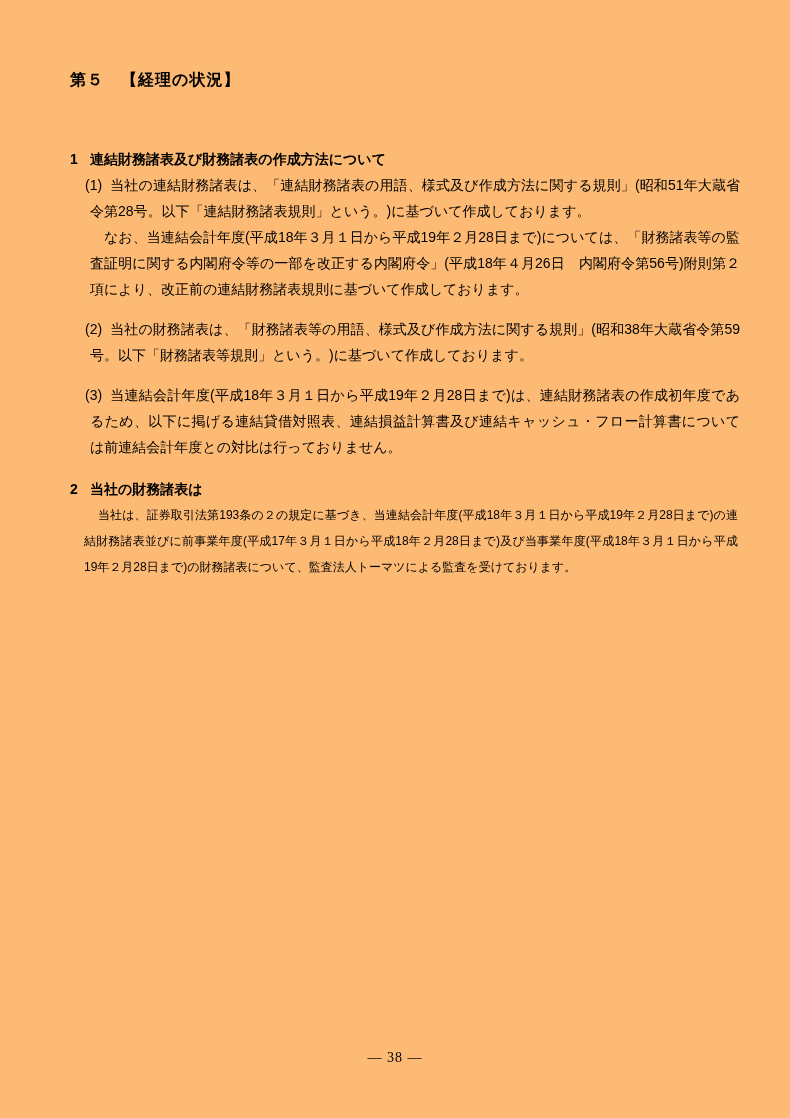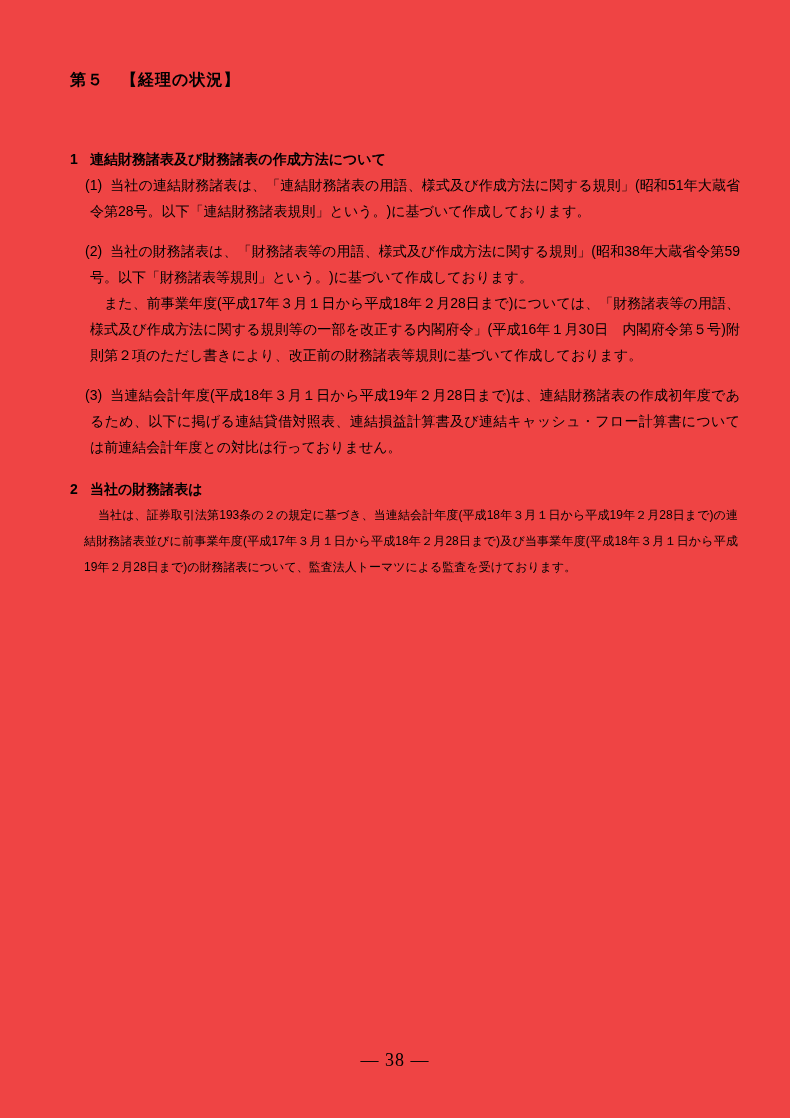--- a/index.html
+++ b/index.html
@@ -6,21 +6,21 @@
   html, body { background: #ffffff; }
   body {
     width: 790px; height: 1118px;
     font-family: "Liberation Sans", sans-serif;
     color: #000000;
     position: relative;
   }
   .page {
     position: relative;
     width: 790px; height: 1118px;
-    background: #ef4444;
+    background: #fdba74;
     overflow: hidden;
   }
   .title {
     position: absolute;
     left: 70px; top: 70px;
     font-size: 16px;
     font-weight: 700;
     letter-spacing: 1px;
     white-space: nowrap;
   }
@@ -58,44 +58,44 @@
     font-size: 12px;
     line-height: 26px;
     text-align: justify;
   }
   .sec2-body p { text-indent: 14px; }
   .footer {
     position: absolute;
     left: 0; top: 1050px;
     width: 790px;
     text-align: center;
-    font-size: 18px;
+    font-size: 14px;
     font-family: "Liberation Serif", serif;
     letter-spacing: 1px;
   }
 </style>
 </head>
 <body>
 
 <div class="page">
 
   <h1 class="title">第５　【経理の状況】</h1>
 
   <div class="content">
 
     <section>
       <h2 class="sec-heading s1"><span class="sec-no">1</span><span>連結財務諸表及び財務諸表の作成方法について</span></h2>
 
       <div class="item">
         <p class="p-first"><span class="marker">(1)</span><span>当社の連結財務諸表は、「連結財務諸表の用語、様式及び作成方法に関する規則」(昭和51年大蔵省令第28号。以下「連結財務諸表規則」という。)に基づいて作成しております。</span></p>
+        <p class="p-plain">なお、当連結会計年度(平成18年３月１日から平成19年２月28日まで)については、「財務諸表等の監査証明に関する内閣府令等の一部を改正する内閣府令」(平成18年４月26日　内閣府令第56号)附則第２項により、改正前の連結財務諸表規則に基づいて作成しております。</p>
       </div>
 
       <div class="item">
         <p class="p-first"><span class="marker">(2)</span><span>当社の財務諸表は、「財務諸表等の用語、様式及び作成方法に関する規則」(昭和38年大蔵省令第59号。以下「財務諸表等規則」という。)に基づいて作成しております。</span></p>
-        <p class="p-plain">また、前事業年度(平成17年３月１日から平成18年２月28日まで)については、「財務諸表等の用語、様式及び作成方法に関する規則等の一部を改正する内閣府令」(平成16年１月30日　内閣府令第５号)附則第２項のただし書きにより、改正前の財務諸表等規則に基づいて作成しております。</p>
       </div>
 
       <div class="item">
         <p class="p-first"><span class="marker">(3)</span><span>当連結会計年度(平成18年３月１日から平成19年２月28日まで)は、連結財務諸表の作成初年度であるため、以下に掲げる連結貸借対照表、連結損益計算書及び連結キャッシュ・フロー計算書については前連結会計年度との対比は行っておりません。</span></p>
       </div>
     </section>
 
     <section>
       <h2 class="sec-heading s2"><span class="sec-no">2</span><span>当社の財務諸表は</span></h2>
 

